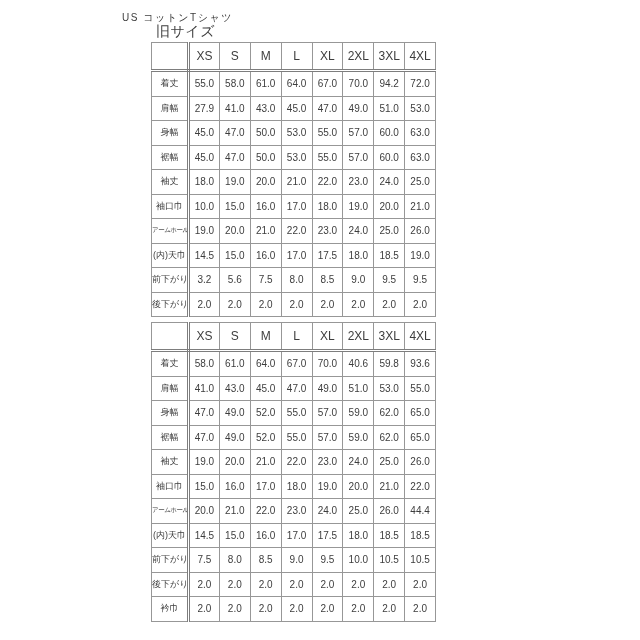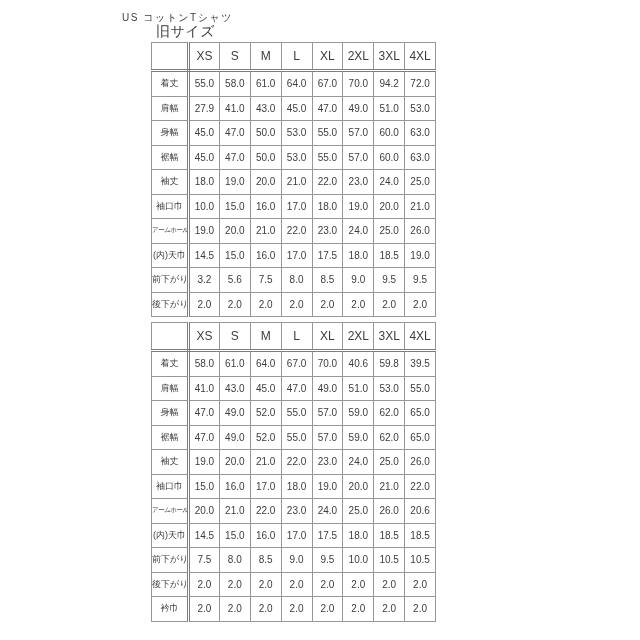--- a/index.html
+++ b/index.html
@@ -213,21 +213,21 @@
         <tbody>
           <tr>
             <th class="row-label">着丈</th>
             <td class="cell">58.0</td>
             <td class="cell">61.0</td>
             <td class="cell">64.0</td>
             <td class="cell">67.0</td>
             <td class="cell">70.0</td>
             <td class="cell">40.6</td>
             <td class="cell">59.8</td>
-            <td class="cell">39.5</td>
+            <td class="cell">93.6</td>
           </tr>
           <tr>
             <th class="row-label">肩幅</th>
             <td class="cell">41.0</td>
             <td class="cell">43.0</td>
             <td class="cell">45.0</td>
             <td class="cell">47.0</td>
             <td class="cell">49.0</td>
             <td class="cell">51.0</td>
             <td class="cell">53.0</td>
@@ -279,21 +279,21 @@
           </tr>
           <tr>
             <th class="row-label long">アームホール</th>
             <td class="cell">20.0</td>
             <td class="cell">21.0</td>
             <td class="cell">22.0</td>
             <td class="cell">23.0</td>
             <td class="cell">24.0</td>
             <td class="cell">25.0</td>
             <td class="cell">26.0</td>
-            <td class="cell">20.6</td>
+            <td class="cell">44.4</td>
           </tr>
           <tr>
             <th class="row-label">(内)天巾</th>
             <td class="cell">14.5</td>
             <td class="cell">15.0</td>
             <td class="cell">16.0</td>
             <td class="cell">17.0</td>
             <td class="cell">17.5</td>
             <td class="cell">18.0</td>
             <td class="cell">18.5</td>

